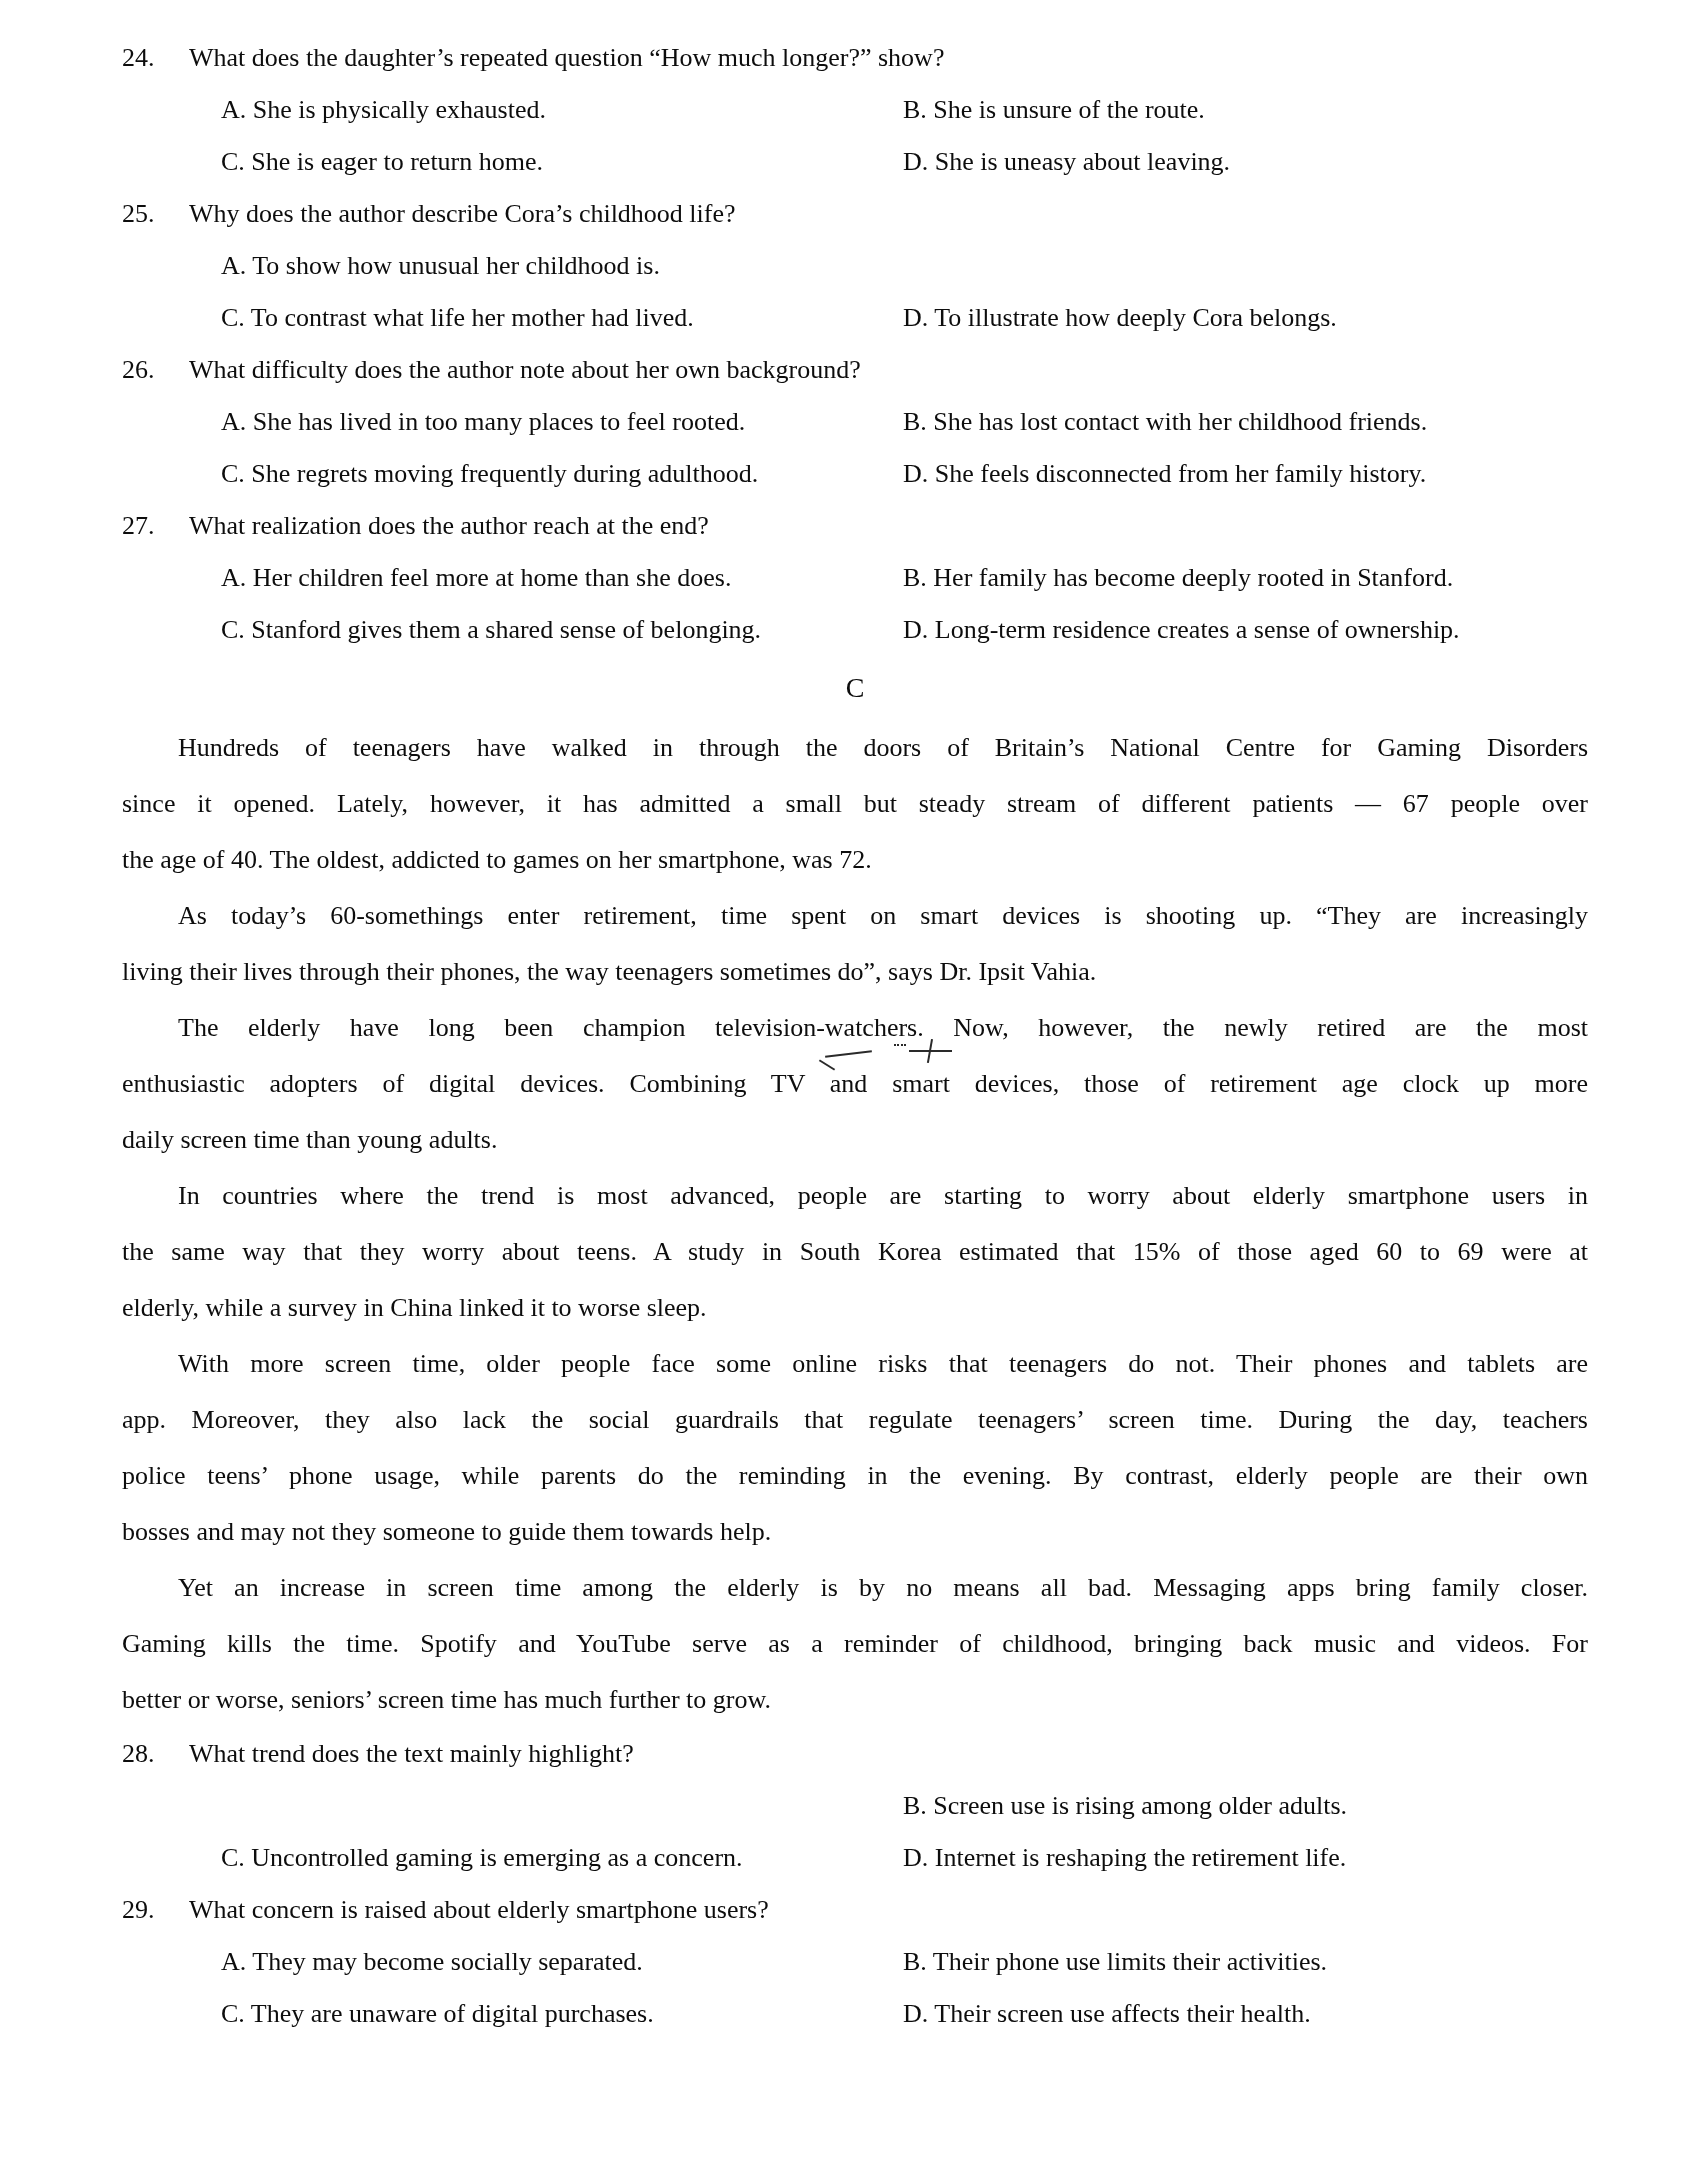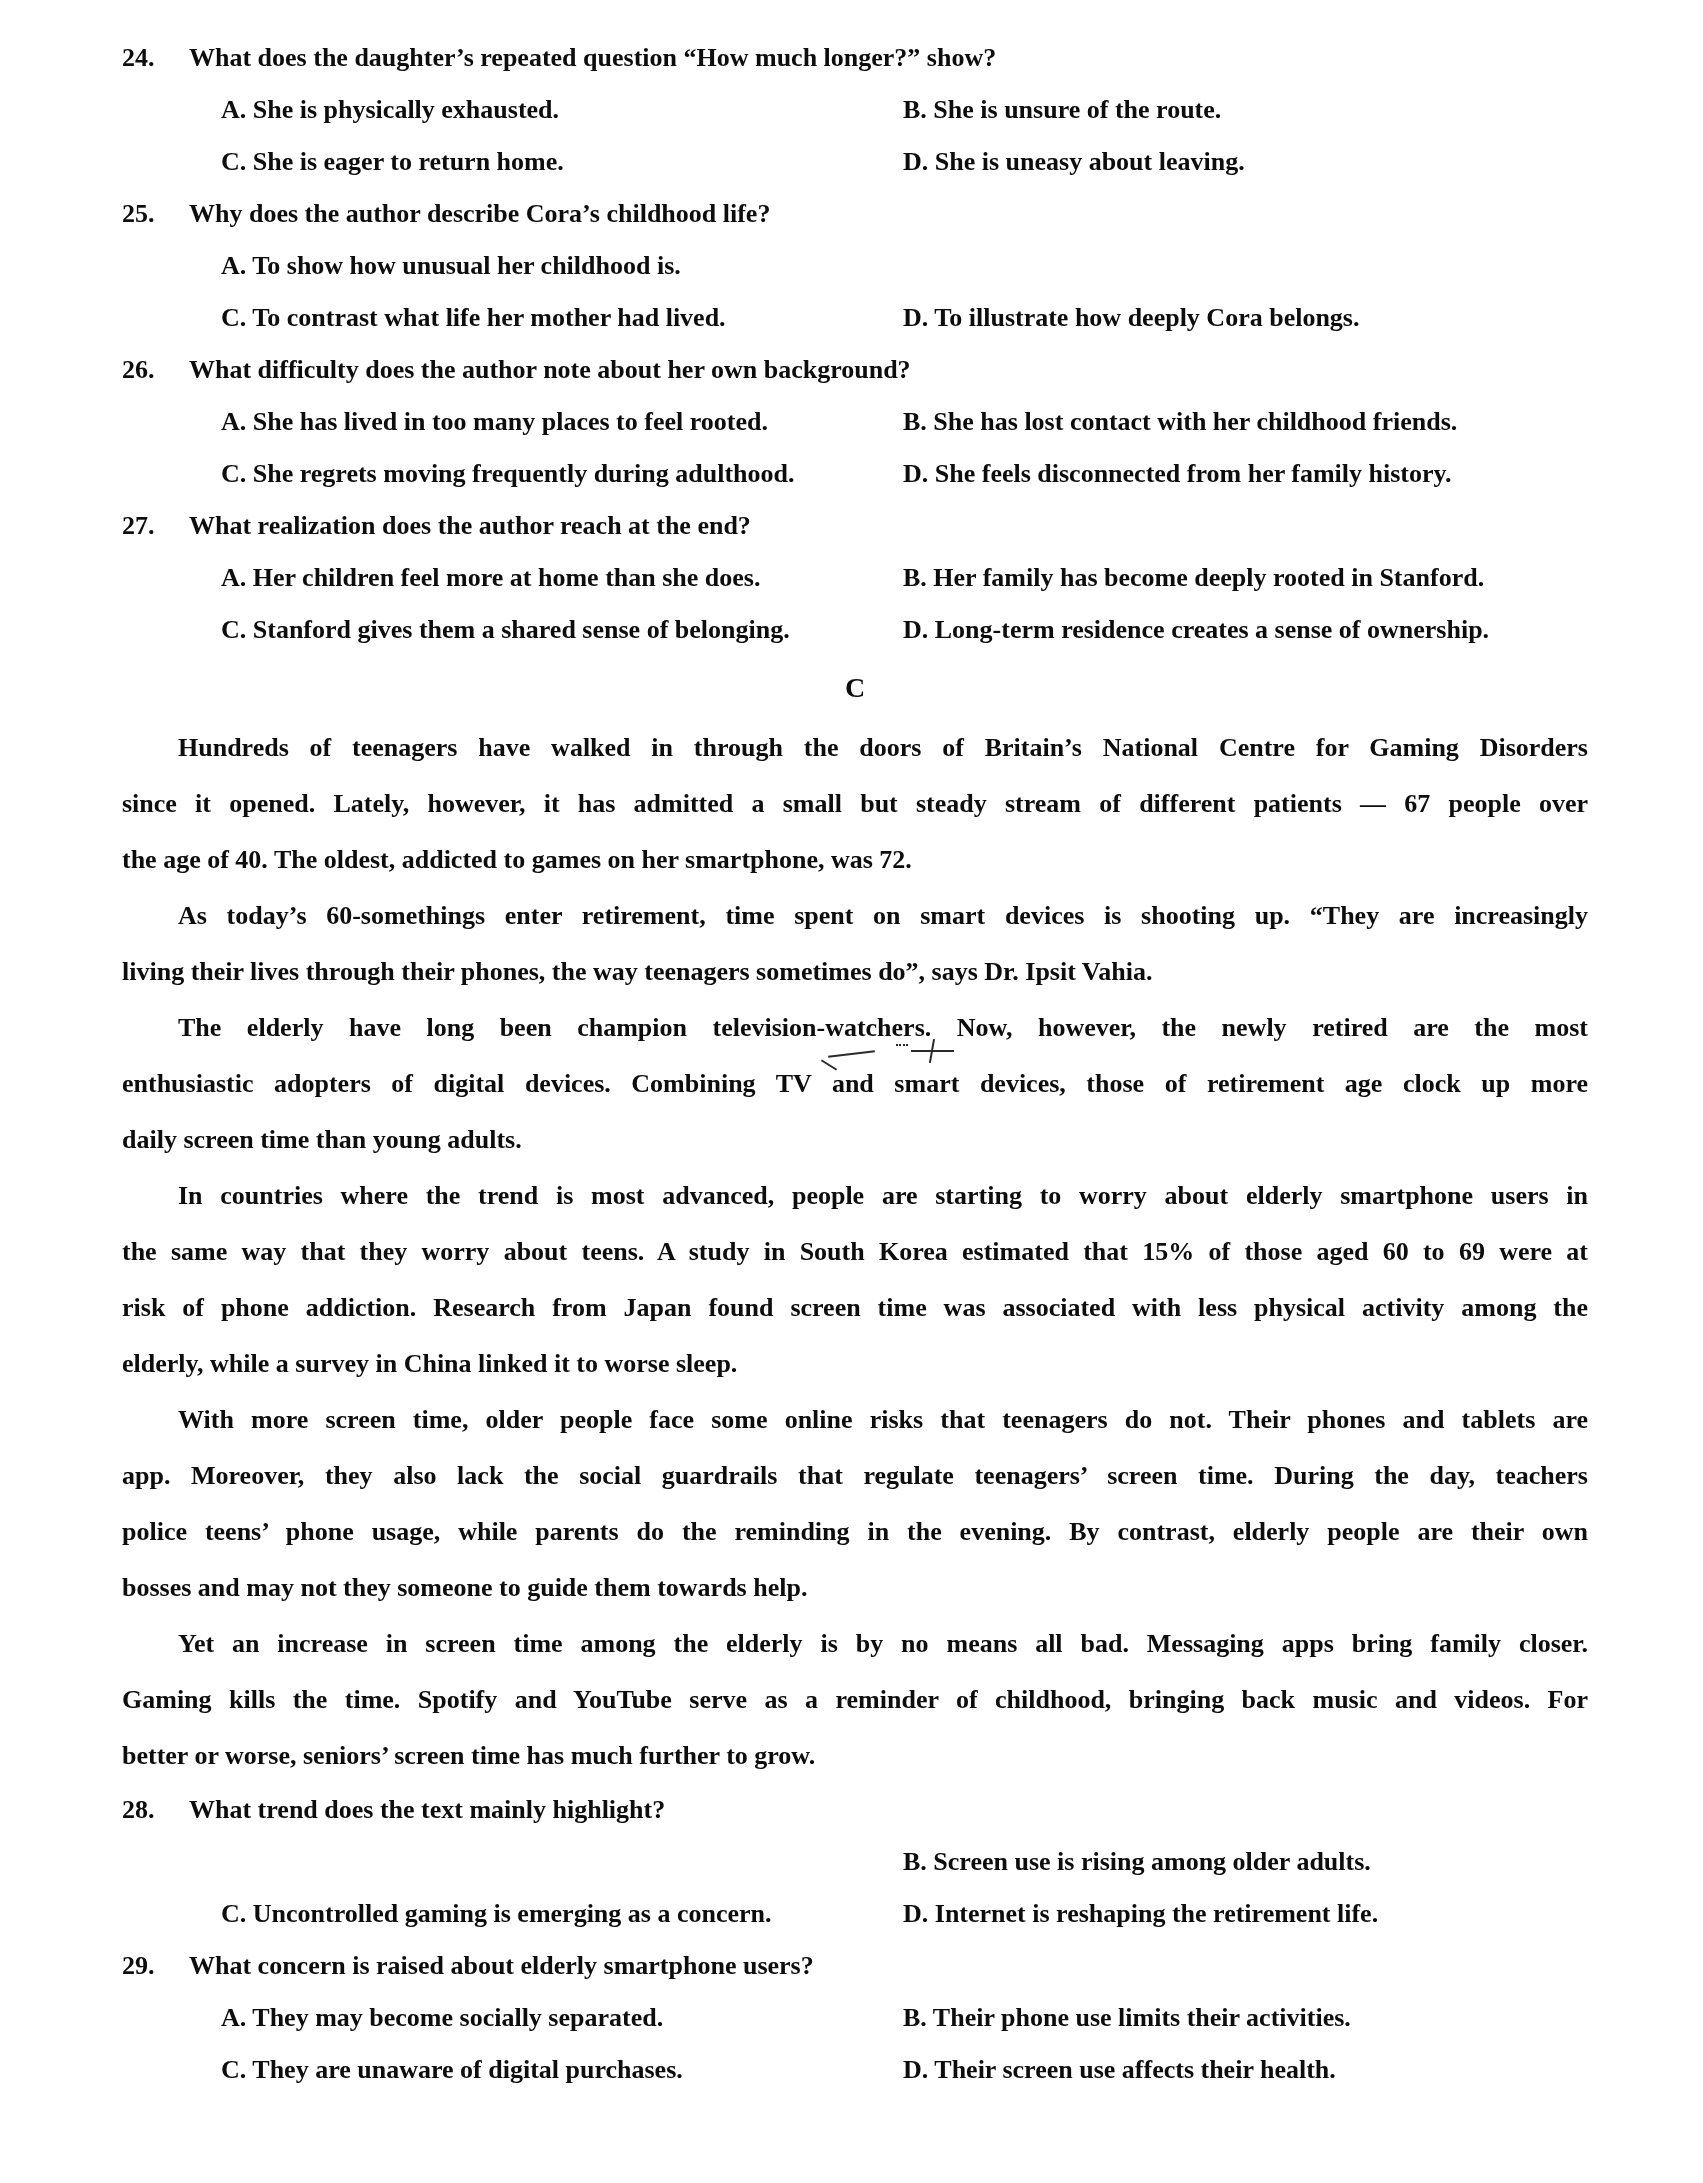--- a/index.html
+++ b/index.html
@@ -3,21 +3,20 @@
 <meta charset="utf-8">
 <style>
   html,body { margin:0; padding:0; }
   .page {
     position:relative;
     width:1703px; height:2183px;
     background:#ffffff;
     color:#0d0d0d;
     font-family:"Liberation Serif", serif;
     overflow:hidden;
-    font-weight:bold;
   }
   .content {
     position:absolute; left:122px; top:32px; width:1466px;
     font-size:26px;
   }
   
   .qline { height:52px; line-height:52px; white-space:nowrap; }
   .qnum  { display:inline-block; width:67px; }
   
   .optrow { position:relative; height:52px; line-height:52px; }
@@ -99,21 +98,20 @@
 
     <div class="pline first">As today’s 60-somethings enter retirement, time spent on smart devices is shooting up. “They are increasingly</div>
     <div class="pline last">living their lives through their phones, the way teenagers sometimes do”, says Dr. Ipsit Vahia.</div>
 
     <div class="pline first">The elderly have long been champion television-watchers. Now, however, the newly retired are the most</div>
     <div class="pline">enthusiastic adopters of digital devices. Combining TV <span class="annotated"><i class="scrib s1"></i><i class="scrib s2"></i><i class="scrib s3"></i><i class="scrib s4"></i><i class="scrib s5"></i>and smart</span> devices, those of retirement age clock up more</div>
     <div class="pline last">daily screen time than young adults.</div>
 
     <div class="pline first">In countries where the trend is most advanced, people are starting to worry about elderly smartphone users in</div>
     <div class="pline">the same way that they worry about teens. A study in South Korea estimated that 15% of those aged 60 to 69 were at</div>
-    <div class="pline">risk of phone addiction. Research from Japan found screen time was associated with less physical activity among the</div>
     <div class="pline last">elderly, while a survey in China linked it to worse sleep.</div>
 
     <div class="pline first">With more screen time, older people face some online risks that teenagers do not. Their phones and tablets are</div>
     <div class="pline">app. Moreover, they also lack the social guardrails that regulate teenagers’ screen time. During the day, teachers</div>
     <div class="pline">police teens’ phone usage, while parents do the reminding in the evening. By contrast, elderly people are their own</div>
     <div class="pline last">bosses and may not they someone to guide them towards help.</div>
 
     <div class="pline first">Yet an increase in screen time among the elderly is by no means all bad. Messaging apps bring family closer.</div>
     <div class="pline">Gaming kills the time. Spotify and YouTube serve as a reminder of childhood, bringing back music and videos. For</div>
     <div class="pline last">better or worse, seniors’ screen time has much further to grow.</div>

